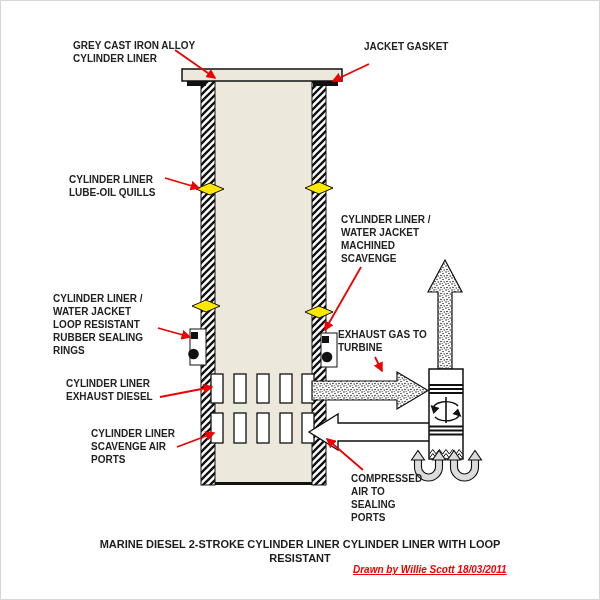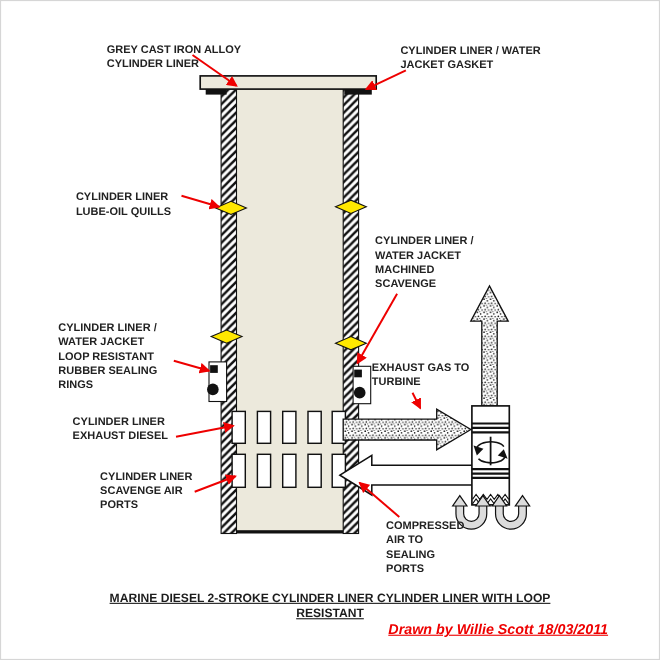--- a/index.html
+++ b/index.html
@@ -10,23 +10,23 @@
   }
   .stage svg{position:absolute;left:0;top:0;}
   .label{
     position:absolute;font-size:10px;font-weight:bold;color:#222;
     line-height:13px;white-space:nowrap;letter-spacing:0px;
   }
   .title{
     position:absolute;left:0;right:0;top:537px;text-align:center;
     font-size:11px;font-weight:bold;color:#1c1c1c;line-height:13.5px;
   }
-  .title span{text-decoration:underline;}
+  .title span{}
   .credit{
-    position:absolute;left:352px;top:563px;font-size:13px;font-weight:bold;
+    position:absolute;left:352px;top:563px;font-size:10px;font-weight:bold;
     font-style:italic;color:#ee0000;text-decoration:underline;white-space:nowrap;
   }
 </style>
 </head>
 <body>
 
 <div class="stage">
 
   <svg width="600" height="600" viewBox="0 0 600 600">
     <defs>
@@ -138,27 +138,26 @@
       <line x1="164" y1="177" x2="198" y2="187" marker-end="url(#ra)"></line>
       <line x1="360" y1="266" x2="324" y2="329" marker-end="url(#ra)"></line>
       <line x1="157" y1="327" x2="189" y2="336" marker-end="url(#ra)"></line>
       <line x1="159" y1="396" x2="211" y2="386" marker-end="url(#ra)"></line>
       <line x1="176" y1="446" x2="213" y2="432" marker-end="url(#ra)"></line>
       <line x1="374" y1="356" x2="381" y2="370" marker-end="url(#ra)"></line>
       <line x1="362" y1="469" x2="326" y2="438" marker-end="url(#ra)"></line>
     </g>
   </svg>
 
-  <div class="label" style="left:96px;top:38px">
+  <div class="label" style="left:72px;top:38px">
     <div>GREY CAST IRON ALLOY</div>
     <div>CYLINDER LINER</div>
   </div>
 
   <div class="label" style="left:363px;top:39px">
-    <div>CYLINDER LINER / WATER</div>
     <div>JACKET GASKET</div>
   </div>
 
   <div class="label" style="left:68px;top:172px">
     <div>CYLINDER LINER</div>
     <div>LUBE-OIL QUILLS</div>
   </div>
 
   <div class="label" style="left:340px;top:212px">
     <div>CYLINDER LINER /</div>

